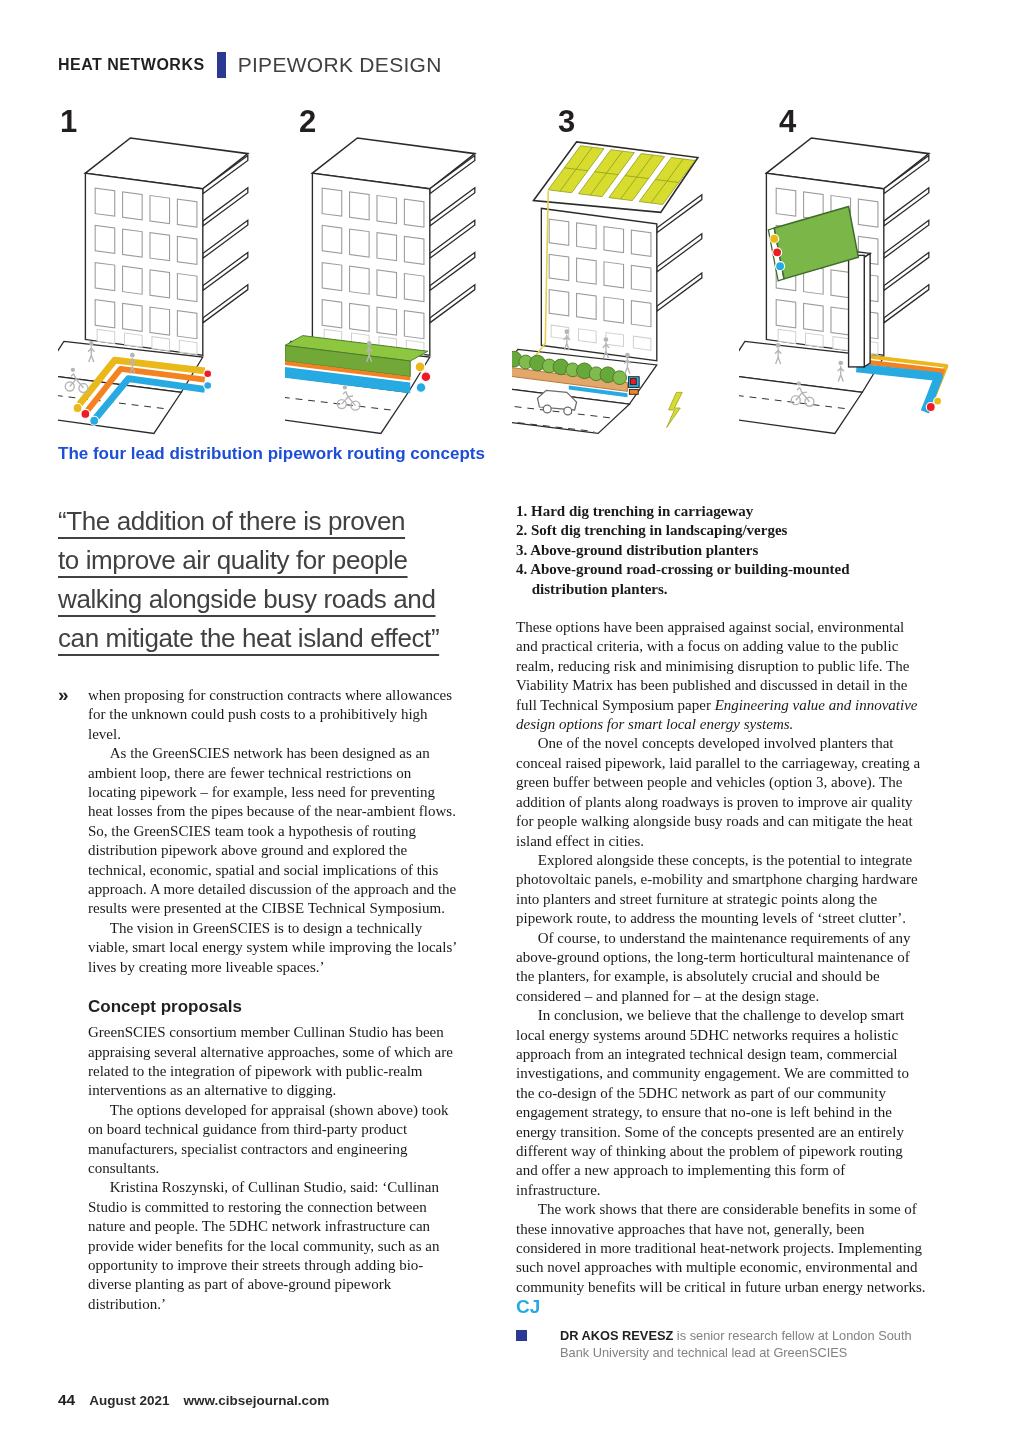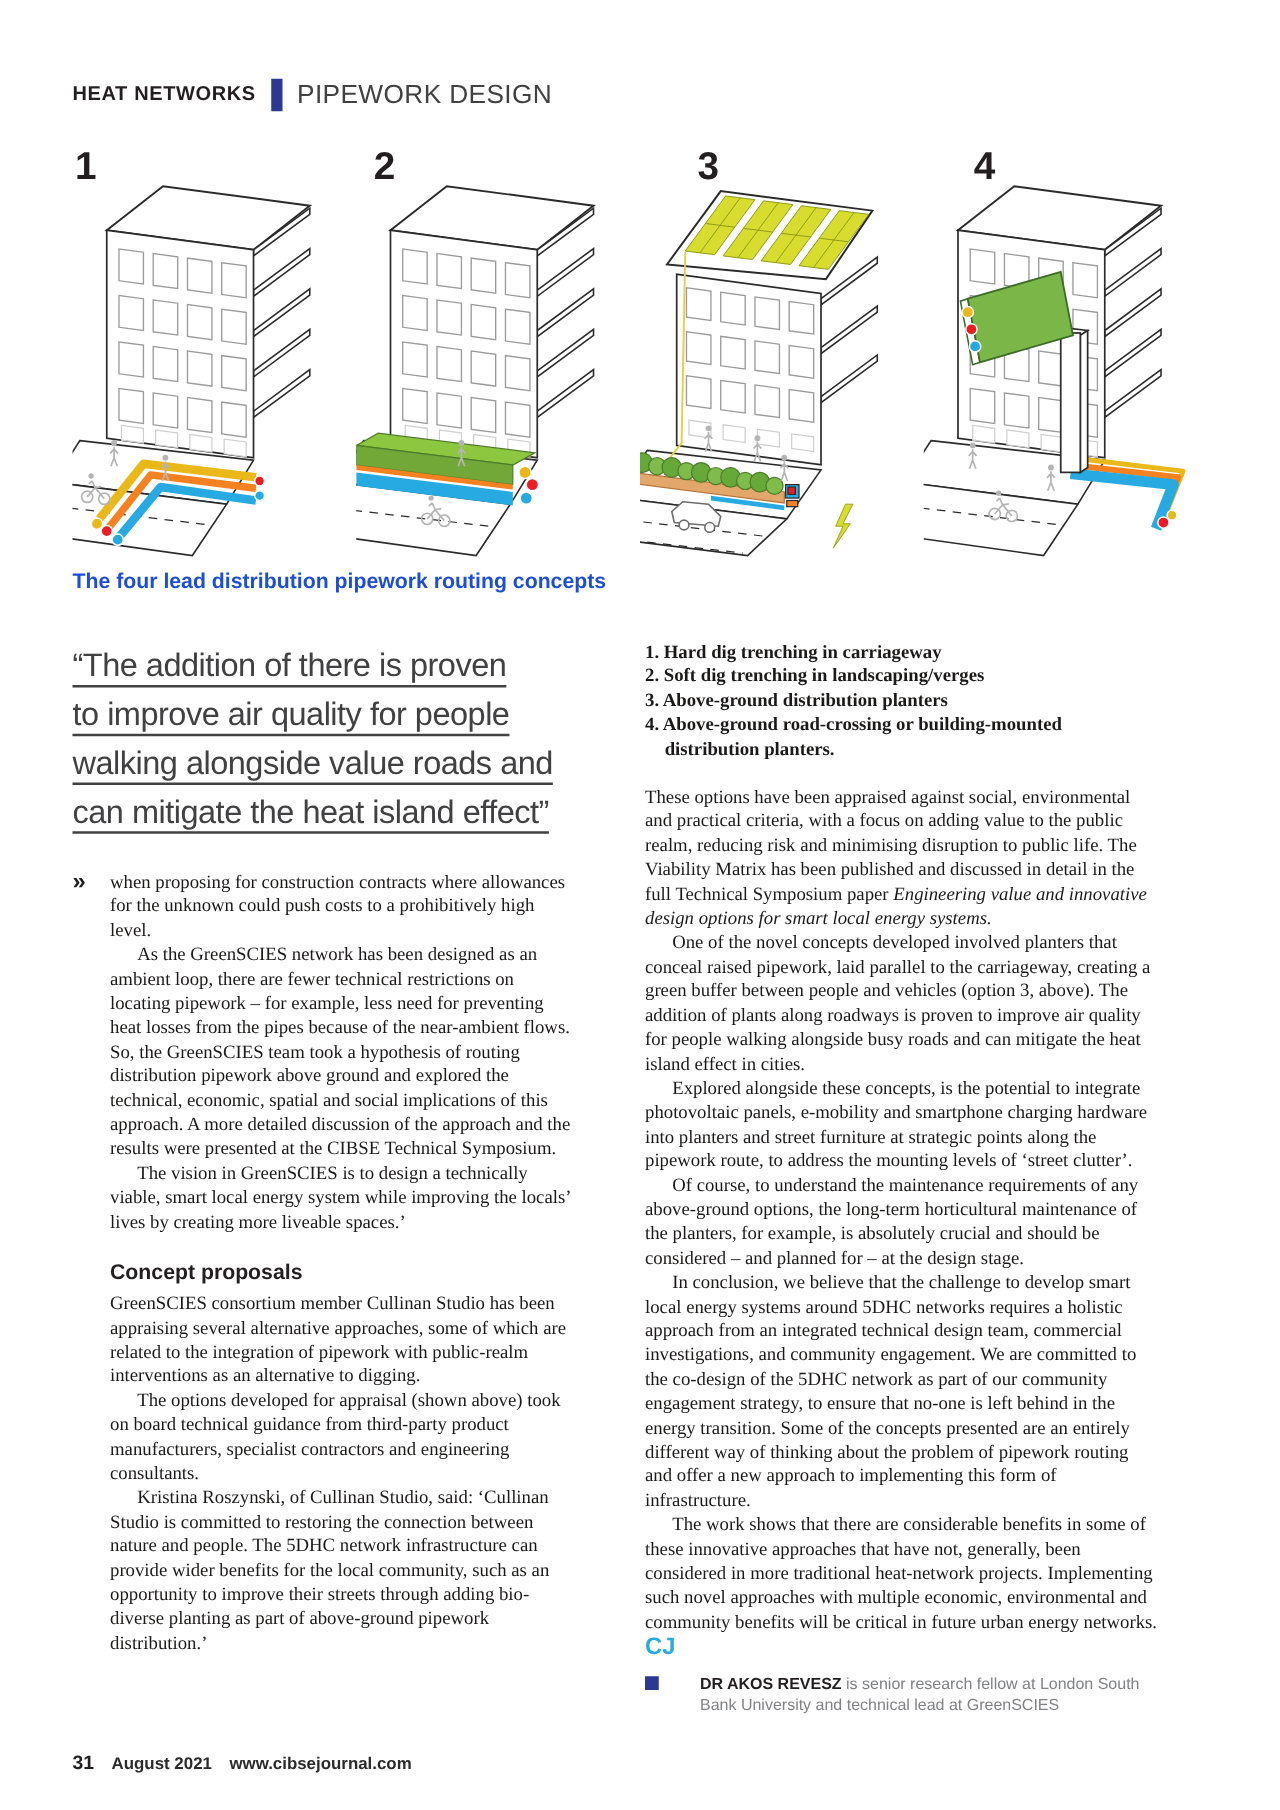--- a/index.html
+++ b/index.html
@@ -1,17 +1,17 @@
 <!DOCTYPE html>
 <html><head>
 <meta charset="utf-8">
 <style>
   html,body{margin:0;padding:0;background:#fff;}
   body{width:1024px;height:1448px;position:relative;font-family:"Liberation Serif",serif;color:#231f20;overflow:hidden;}
-  .page{position:absolute;inset:0;padding:0 58px;box-sizing:border-box;margin-top:11px;}
+  .page{position:absolute;inset:0;padding:0 58px;box-sizing:border-box;}
 
   
   .kicker{display:flex;align-items:center;gap:12px;margin-top:52px;font-family:"Liberation Sans",sans-serif;}
   .kicker .section{font-weight:bold;font-size:16px;letter-spacing:.5px;color:#231f20;}
   .kicker .bar{width:9px;height:26px;background:#2b3990;}
   .kicker .topic{font-size:21px;color:#414042;letter-spacing:.3px;}
 
   
   .figrow{display:flex;margin-top:28px;height:332px;}
   .concept{position:relative;flex:1 1 0;margin:0;padding:0;}
@@ -287,21 +287,21 @@
   </div>
 
   <div class="figcaption">The four lead distribution pipework routing concepts</div>
 
   <div class="cols">
 
     <div class="colL">
       <div class="pullquote">
         <div>“The addition of there is proven</div>
         <div>to improve air quality for people</div>
-        <div>walking alongside value roads and</div>
+        <div>walking alongside busy roads and</div>
         <div>can mitigate the heat island effect”</div>
       </div>
 
       <div class="bodywrap">
         <span class="contmark">»</span>
         <p class="bp">when proposing for construction contracts where allowances for the unknown could push costs to a prohibitively high level.</p>
         <p class="bp ind">As the GreenSCIES network has been designed as an ambient loop, there are fewer technical restrictions on locating pipework – for example, less need for preventing heat losses from the pipes because of the near-ambient flows. So, the GreenSCIES team took a hypothesis of routing distribution pipework above ground and explored the technical, economic, spatial and social implications of this approach. A more detailed discussion of the approach and the results were presented at the CIBSE Technical Symposium.</p>
         <p class="bp ind">The vision in GreenSCIES is to design a technically viable, smart local energy system while improving the locals’ lives by creating more liveable spaces.’</p>
         <h3 class="subhead">Concept proposals</h3>
         <p class="bp">GreenSCIES consortium member Cullinan Studio has been appraising several alternative approaches, some of which are related to the integration of pipework with public-realm interventions as an alternative to digging.</p>
@@ -326,18 +326,18 @@
       <p class="bp ind"><span>The work shows that there are considerable benefits in some of these innovative approaches that have not, generally, been considered in more traditional heat-network projects. Implementing such novel approaches with multiple economic, environmental and community benefits will be critical in future urban energy networks. </span><span class="cj">CJ</span></p>
 
       <div class="byline">
         <span class="sq"></span>
         <span><b>DR AKOS REVESZ</b><span> is senior research fellow at London South Bank University and technical lead at GreenSCIES</span></span>
       </div>
     </div>
   </div>
 
   <div class="footer">
-    <span class="pn">31</span>
+    <span class="pn">44</span>
     <span class="dt">August 2021</span>
     <span class="url">www.cibsejournal.com</span>
   </div>
 
 </div>
 
 </body></html>

